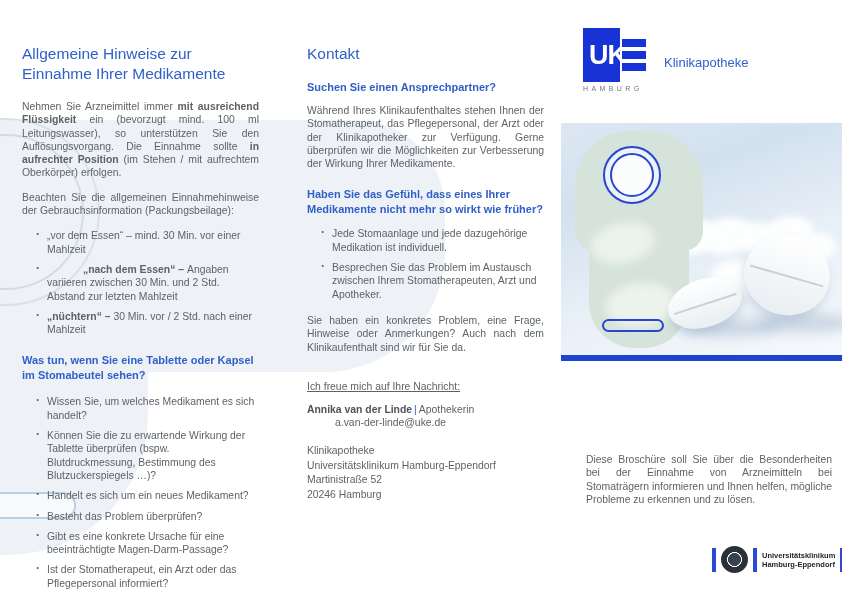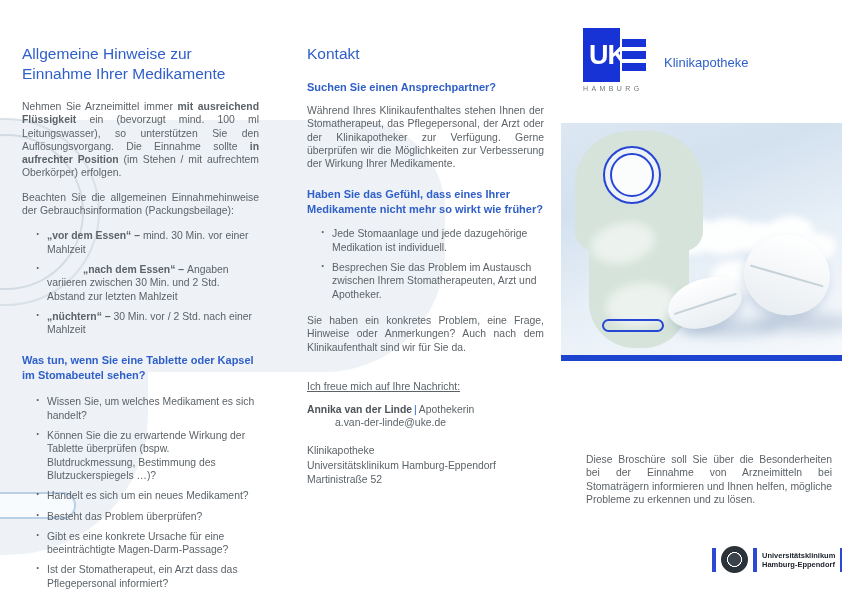--- a/index.html
+++ b/index.html
@@ -82,52 +82,53 @@
   <div class="wm wm-b"></div>
   <div class="wm wm-c1"></div>
   <div class="wm wm-c2"></div>
   <div class="wm wm-rect"></div>
 
   <div class="col col-left">
     <h1 class="head">Allgemeine Hinweise zur Einnahme Ihrer Medikamente</h1>
     <p class="body-p"><span>Nehmen Sie Arzneimittel immer </span><span style="font-weight: 700;">mit ausreichend Flüssigkeit</span><span> ein (bevorzugt mind. 100 ml Leitungswasser), so unterstützen Sie den Auflösungsvorgang. Die Einnahme sollte </span><span style="font-weight: 700;">in aufrechter Position</span><span> (im Stehen / mit aufrechtem Oberkörper) erfolgen.</span></p>
     <p class="body-p">Beachten Sie die allgemeinen Einnahmehinweise der Gebrauchsinformation (Packungsbeilage):</p>
     <ul class="bullets">
-      <li><span style="font-weight: 700;">„vor dem Essen“ – </span><span>mind. 30 Min. vor einer Mahlzeit</span></li>
+      <li><span style="font-weight: 400;">„vor dem Essen“ – </span><span>mind. 30 Min. vor einer Mahlzeit</span></li>
       <li><span style="font-weight: 700; margin-left: 36px;">„nach dem Essen“ – </span><span>Angaben variieren zwischen 30 Min. und 2 Std. Abstand zur letzten Mahlzeit</span></li>
       <li><span style="font-weight: 700;">„nüchtern“ – </span><span>30 Min. vor / 2 Std. nach einer Mahlzeit</span></li>
     </ul>
     <h2 class="sub">Was tun, wenn Sie eine Tablette oder Kapsel im Stomabeutel sehen?</h2>
     <ul class="bullets">
       <li>Wissen Sie, um welches Medikament es sich handelt?</li>
       <li>Können Sie die zu erwartende Wirkung der Tablette überprüfen (bspw. Blutdruckmessung, Bestimmung des Blutzuckerspiegels …)?</li>
       <li>Handelt es sich um ein neues Medikament?</li>
       <li>Besteht das Problem überprüfen?</li>
       <li>Gibt es eine konkrete Ursache für eine beeinträchtigte Magen-Darm-Passage?</li>
-      <li>Ist der Stomatherapeut, ein Arzt dass das Pflegepersonal informiert?</li>
+      <li>Ist der Stomatherapeut, ein Arzt oder das Pflegepersonal informiert?</li>
     </ul>
   </div>
 
   <div class="col col-mid">
     <h1 class="head">Kontakt</h1>
     <h2 class="sub" style="margin-top:0;">Suchen Sie einen Ansprechpartner?</h2>
     <p class="body-p">Während Ihres Klinikaufenthaltes stehen Ihnen der Stomatherapeut, das Pflegepersonal, der Arzt oder der Klinikapotheker zur Verfügung. Gerne überprüfen wir die Möglichkeiten zur Verbesserung der Wirkung Ihrer Medikamente.</p>
     <h2 class="sub">Haben Sie das Gefühl, dass eines Ihrer Medikamente nicht mehr so wirkt wie früher?</h2>
     <ul class="bullets" style="margin-top:10px;">
       <li>Jede Stomaanlage und jede dazugehörige Medikation ist individuell.</li>
       <li>Besprechen Sie das Problem im Austausch zwischen Ihrem Stomatherapeuten, Arzt und Apotheker.</li>
     </ul>
     <p class="body-p" style="margin-top:13px;">Sie haben ein konkretes Problem, eine Frage, Hinweise oder Anmerkungen? Auch nach dem Klinikaufenthalt sind wir für Sie da.</p>
     <p class="body-p no-just closing">Ich freue mich auf Ihre Nachricht:</p>
     <p class="person"><span class="pname">Annika van der Linde</span><span class="pipe">|</span><span>Apothekerin</span></p>
     <p class="email">a.van-der-linde@uke.de</p>
     <div class="addr">
       <div>Klinikapotheke</div>
       <div>Universitätsklinikum Hamburg-Eppendorf</div>
       <div>Martinistraße 52</div>
+      <div>20246 Hamburg</div>
     </div>
   </div>
 
   <div class="uke">
     <div class="uke-sq">UK</div>
     <div class="uke-mask"></div>
     <div class="uke-bar b1"></div>
     <div class="uke-bar b2"></div>
     <div class="uke-bar b3"></div>
     <div class="uke-city">HAMBURG</div>

